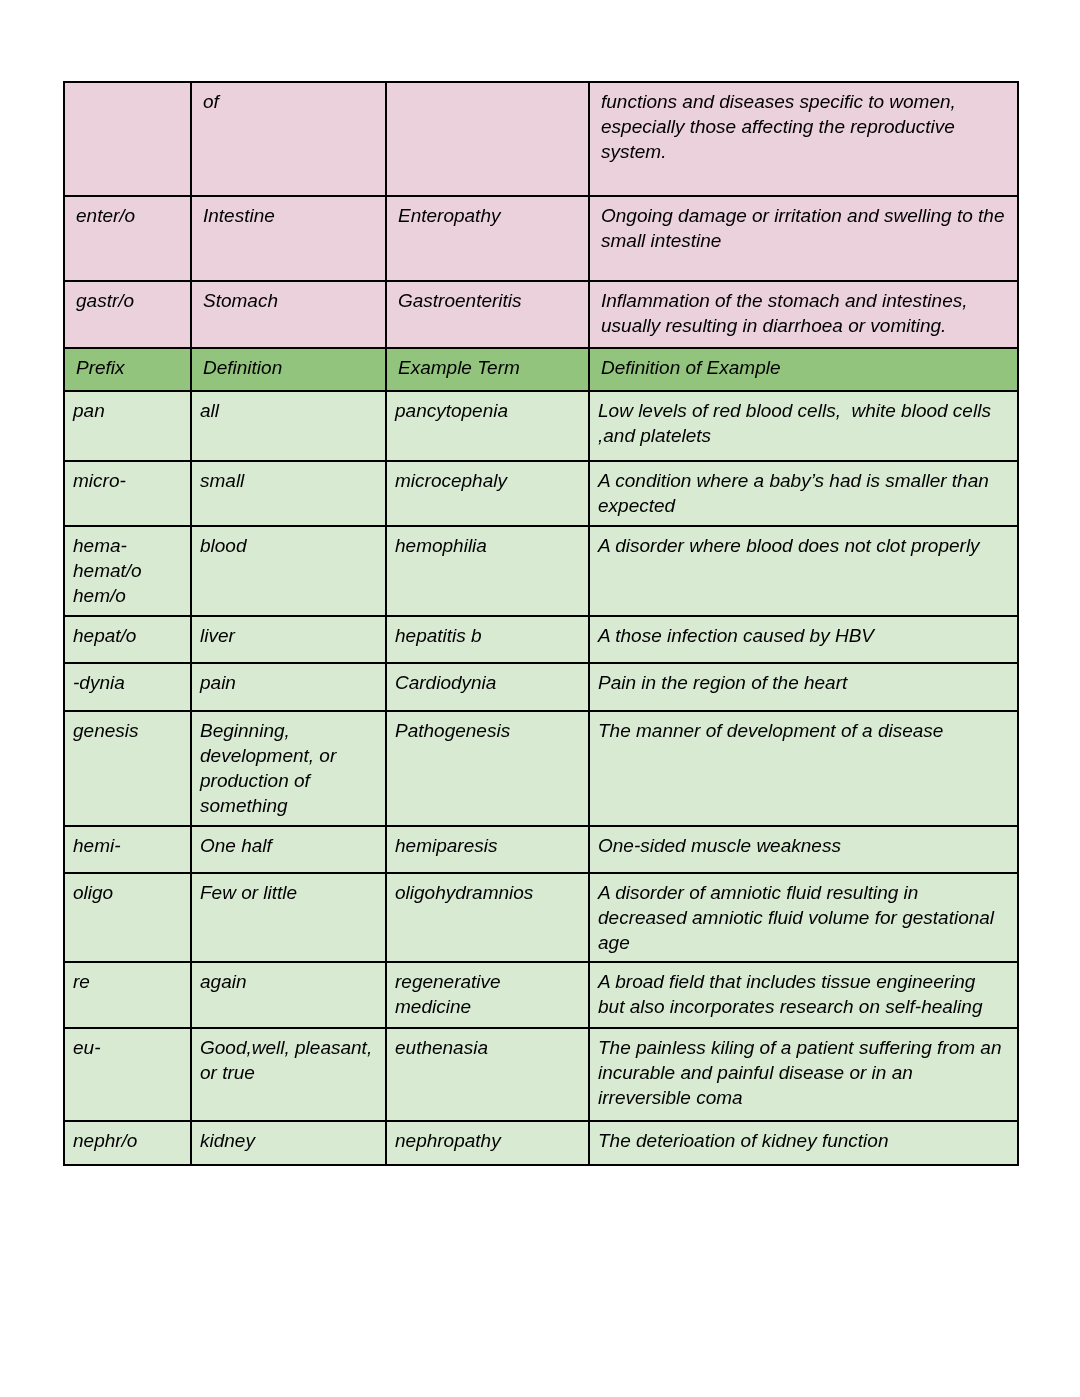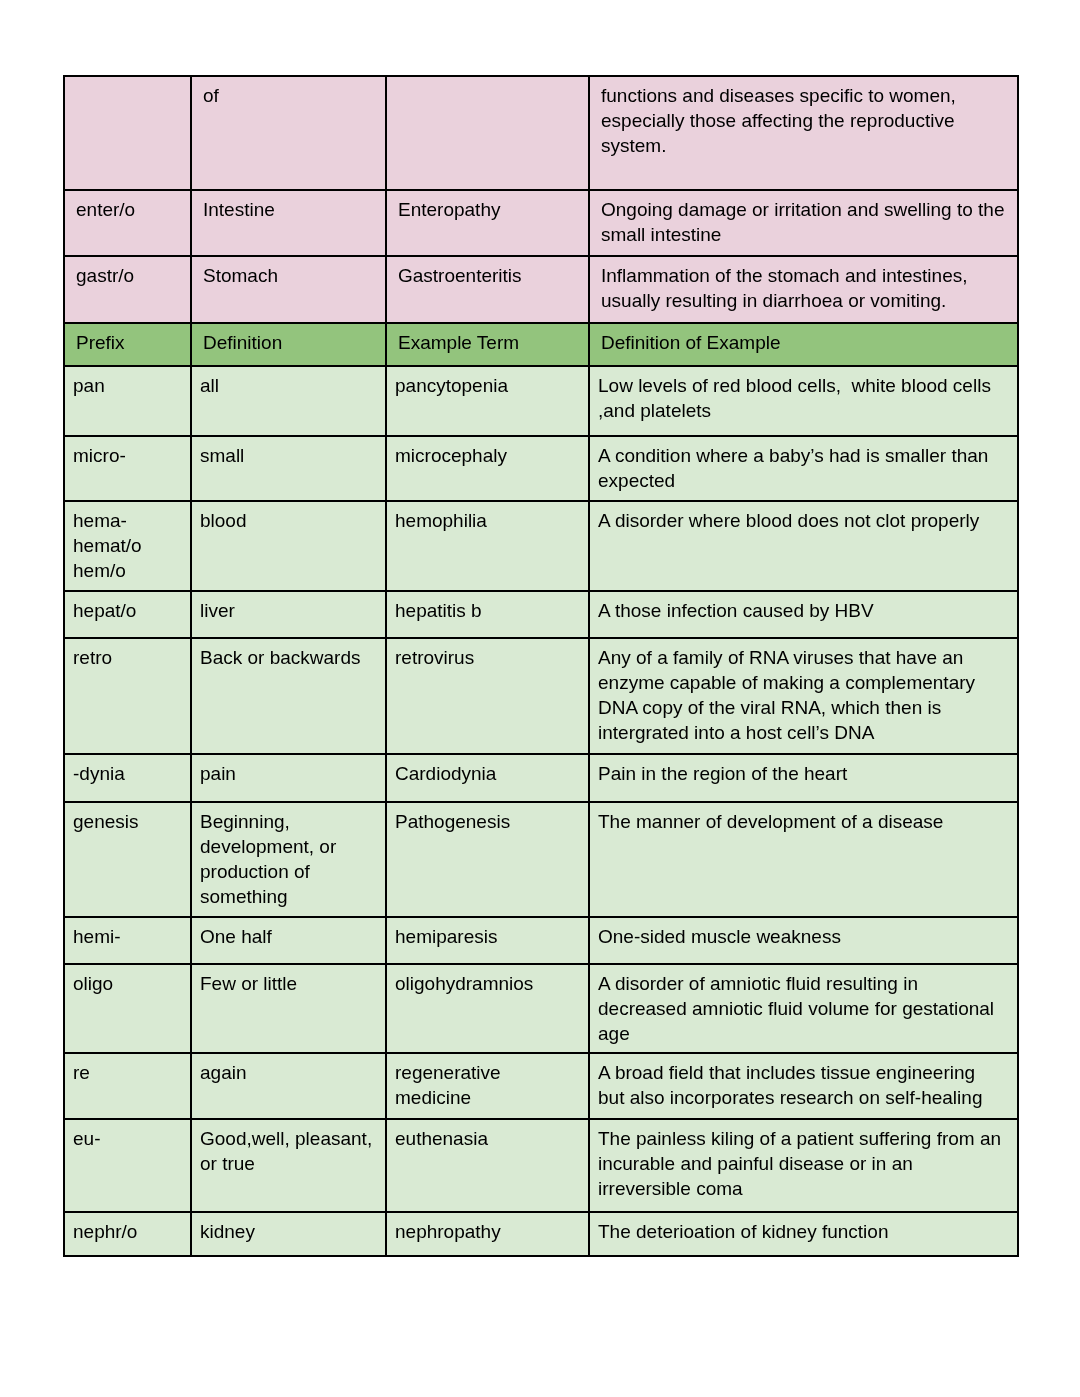--- a/index.html
+++ b/index.html
@@ -16,22 +16,23 @@
     position: relative;
     width: 1080px;
     height: 1397px;
     background: #ffffff;
   }
   table.doc-table {
     border-collapse: collapse;
     table-layout: fixed;
     position: absolute;
     left: 63px;
-    top: 75px;
+    top: 81px;
     width: 954px;
+    font-style: italic;
   }
   table.doc-table td {
     border: 2px solid var(--border-color, #000000);
     padding: 6px 11px;
     vertical-align: top;
     font-size: 19px;
     line-height: 25px;
     font-weight: normal;
     text-align: left;
     white-space: pre-wrap;
@@ -58,21 +59,21 @@
       <col style="width:203px">
       <col style="width:429px">
     </colgroup>
     <tbody id="top-tbody">
         <tr class="pink-row" style="height: 114px;">
     <td></td>
     <td>of</td>
     <td></td>
     <td>functions and diseases specific to women, especially those affecting the reproductive system.</td>
   </tr>
-        <tr class="pink-row" style="height: 66px; border-radius: 31px;">
+        <tr class="pink-row" style="height: 85px; border-radius: 31px;">
     <td>enter/o</td>
     <td>Intestine</td>
     <td>Enteropathy</td>
     <td>Ongoing damage or irritation and swelling to the small intestine</td>
   </tr>
         <tr class="pink-row" style="height: 67px;">
     <td>gastr/o</td>
     <td>Stomach</td>
     <td>Gastroenteritis</td>
     <td>Inflammation of the stomach and intestines, usually resulting in diarrhoea or vomiting.</td>
@@ -105,26 +106,20 @@
 hem/o</td>
     <td>blood</td>
     <td>hemophilia</td>
     <td>A disorder where blood does not clot properly</td>
   </tr>
         <tr class="green-row" style="height: 47px;">
     <td>hepat/o</td>
     <td>liver</td>
     <td>hepatitis b</td>
     <td>A those infection caused by HBV</td>
-  </tr>
-        <tr class="green-row" style="height: 116px;">
-    <td>retro</td>
-    <td>Back or backwards</td>
-    <td>retrovirus</td>
-    <td>Any of a family of RNA viruses that have an enzyme capable of making a complementary DNA copy of the viral RNA, which then is intergrated into a host cell’s DNA</td>
   </tr>
         <tr class="green-row" style="height: 48px;">
     <td>-dynia</td>
     <td>pain</td>
     <td>Cardiodynia</td>
     <td>Pain in the region of the heart</td>
   </tr>
         <tr class="green-row" style="height: 115px;">
     <td>genesis</td>
     <td>Beginning, development, or production of something</td>

